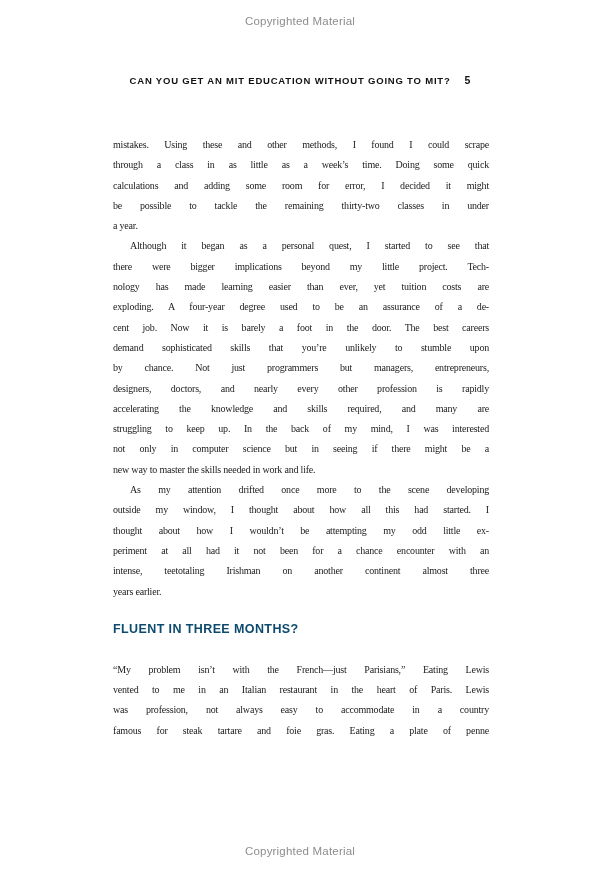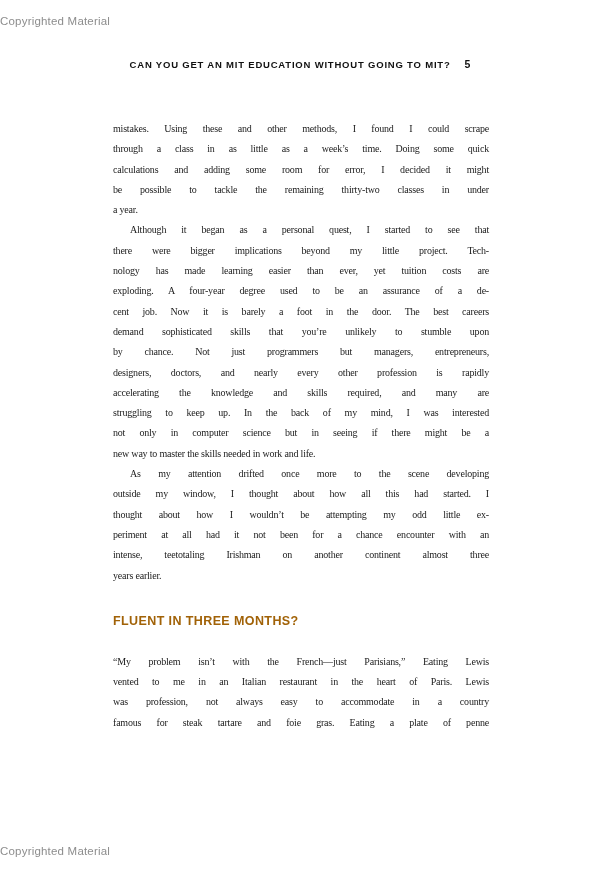--- a/index.html
+++ b/index.html
@@ -10,33 +10,34 @@
   .page {
     position: relative;
     width: 600px;
     height: 871px;
     background: #ffffff;
     color: #1b1b1b;
     overflow: hidden;
     font-family: "Liberation Serif", serif;
   }
   .copyright {
+    text-align: center;
     color: #8d8d8d;
     font-family: "Liberation Sans", sans-serif;
     font-size: 11.5px;
     letter-spacing: 0.2px;
   }
   .copyright.top { padding-top: 15px; }
   .copyright.bottom {
     position: absolute;
     left: 0; right: 0;
     bottom: 14px;
   }
   .running-header {
-    margin-top: 31px;
+    margin-top: 47px;
     display: flex;
     justify-content: center;
     align-items: baseline;
     gap: 14px;
     font-family: "Liberation Sans", sans-serif;
     font-weight: bold;
     font-size: 9.5px;
     letter-spacing: 0.8px;
     color: #111111;
     white-space: nowrap;
@@ -63,22 +64,22 @@
   .line.last {
     text-align-last: left;
     -moz-text-align-last: left;
   }
   .line.indent { text-indent: 17px; }
   .section-heading {
     font-family: "Liberation Sans", sans-serif;
     font-weight: bold;
     font-size: 12.5px;
     letter-spacing: 0.4px;
-    color: #a16207;
-    margin-top: 28px;
+    color: #0c4a6e;
+    margin-top: 20px;
     margin-bottom: 24px;
     white-space: nowrap;
   }
 </style>
 </head>
 <body>
 
 <div class="page">
 
   <div class="copyright top">Copyrighted Material</div>

